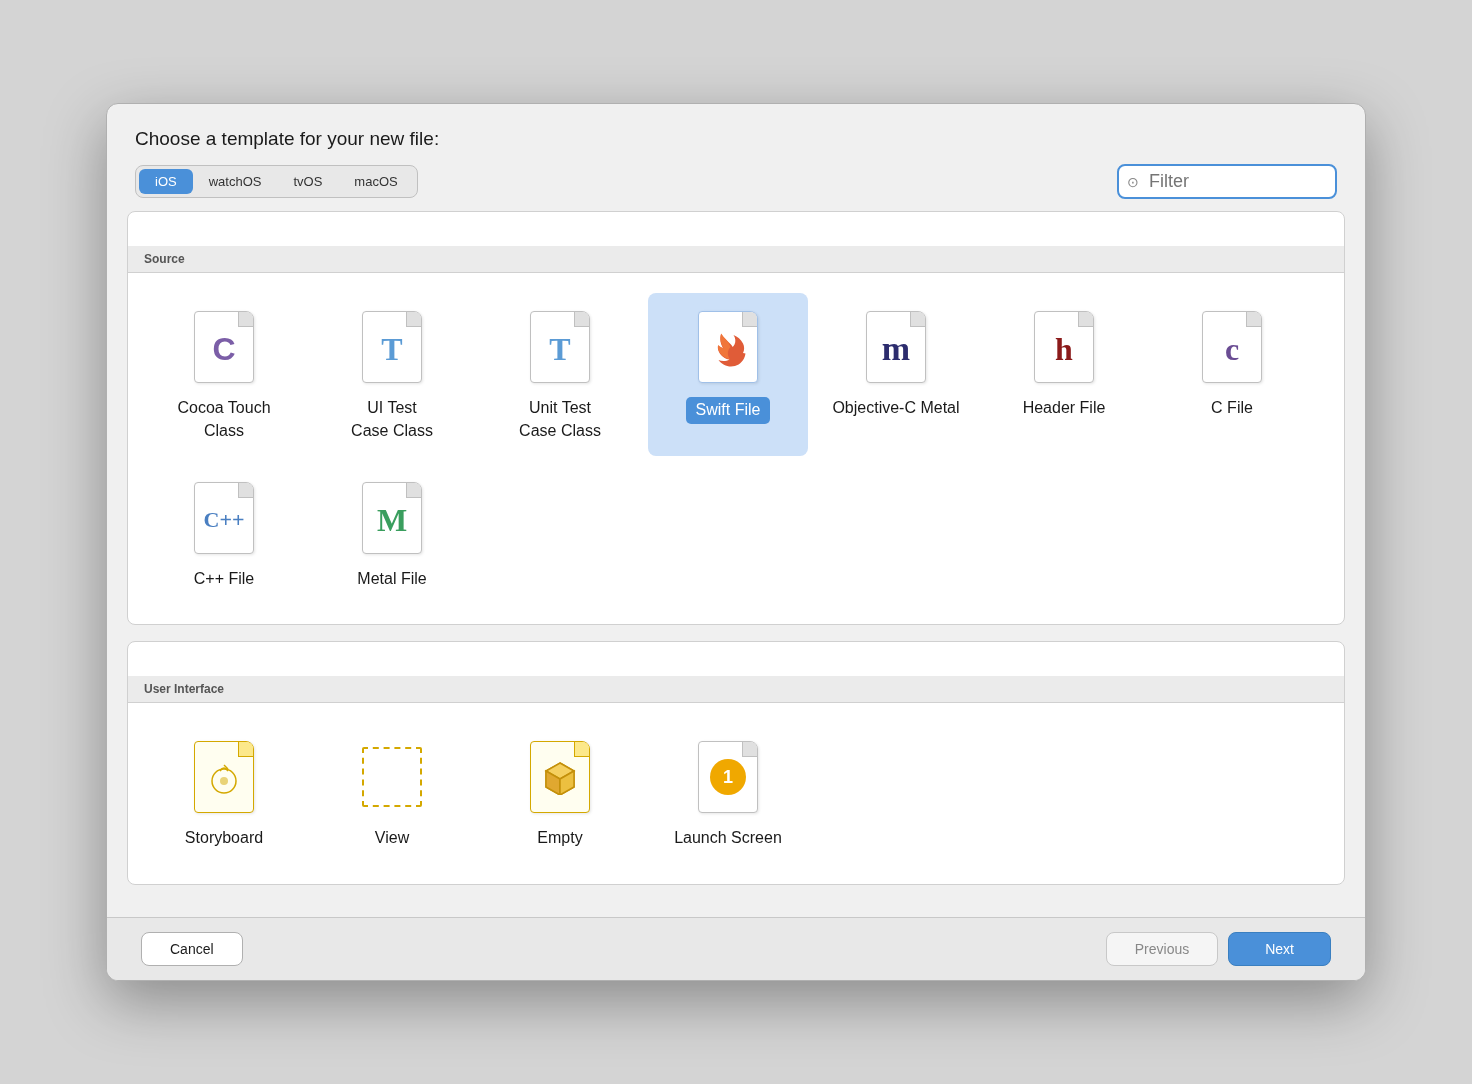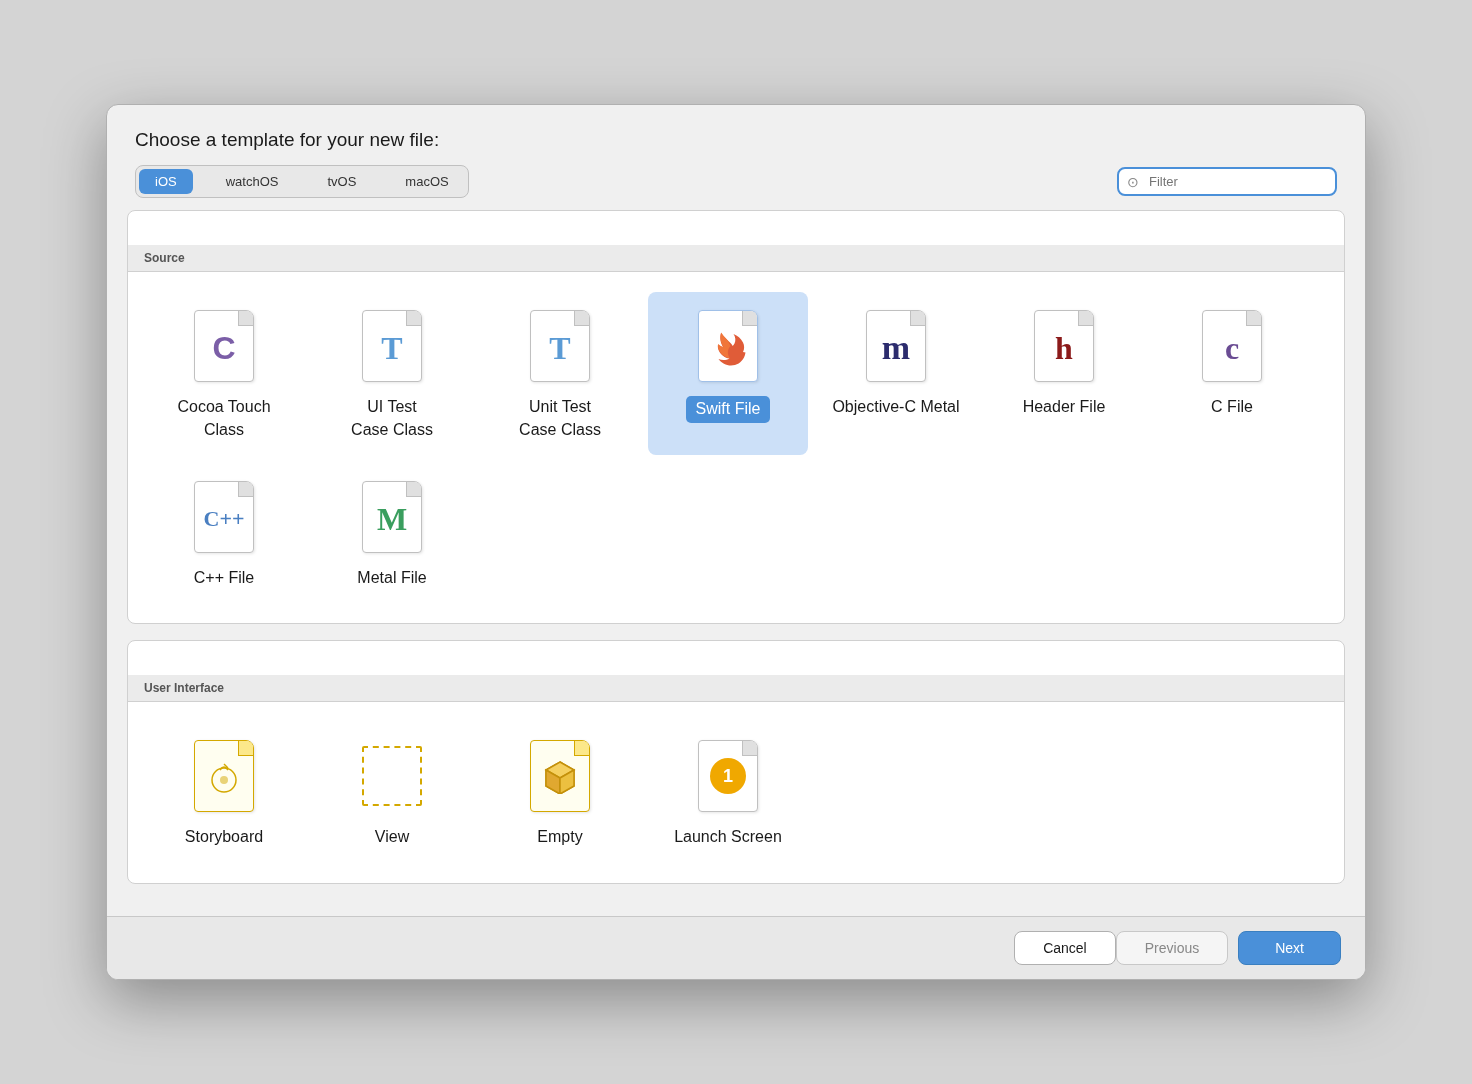--- a/index.html
+++ b/index.html
@@ -25,21 +25,21 @@
     }
     .dialog-title {
       font-size: 19px;
       font-weight: 400;
       color: #1a1a1a;
       margin-bottom: 14px;
     }
     .tab-bar {
       display: flex;
       align-items: center;
-      gap: 17px;
+      gap: 0;
       background: #e8e8e8;
       border: 1px solid #c0c0c0;
       border-radius: 8px;
       padding: 3px;
       width: fit-content;
       margin-right: auto;
     }
     .tab-section {
       display: flex;
       align-items: center;
@@ -69,21 +69,21 @@
     .filter-icon {
       position: absolute;
       left: 10px;
       color: #888;
       font-size: 14px;
     }
     .filter-input {
       border: 2px solid #4a90d9;
       border-radius: 8px;
       padding: 5px 12px 5px 30px;
-      font-size: 13px;
+      font-size: 18px;
       color: #999;
       background: white;
       outline: none;
       width: 220px;
       font-family: inherit;
     }
     .content-area {
       padding: 0 20px 16px 20px;
     }
     .section {
@@ -290,23 +290,23 @@
       display: flex;
       align-items: center;
       justify-content: center;
       color: white;
       font-size: 18px;
       font-weight: bold;
     }
 
     .dialog-footer {
       display: flex;
-      justify-content: flex-end;
-      align-items: center;
-      padding: 14px 24px;
+      justify-content: space-between;
+      align-items: center;
+      padding: 14px 34px;
       background: #e8e8e8;
       border-top: 1px solid #c8c8c8;
     }
     .btn {
       padding: 8px 28px;
       border-radius: 8px;
       font-size: 14px;
       cursor: pointer;
       font-family: inherit;
       border: 1px solid #b0b0b0;

